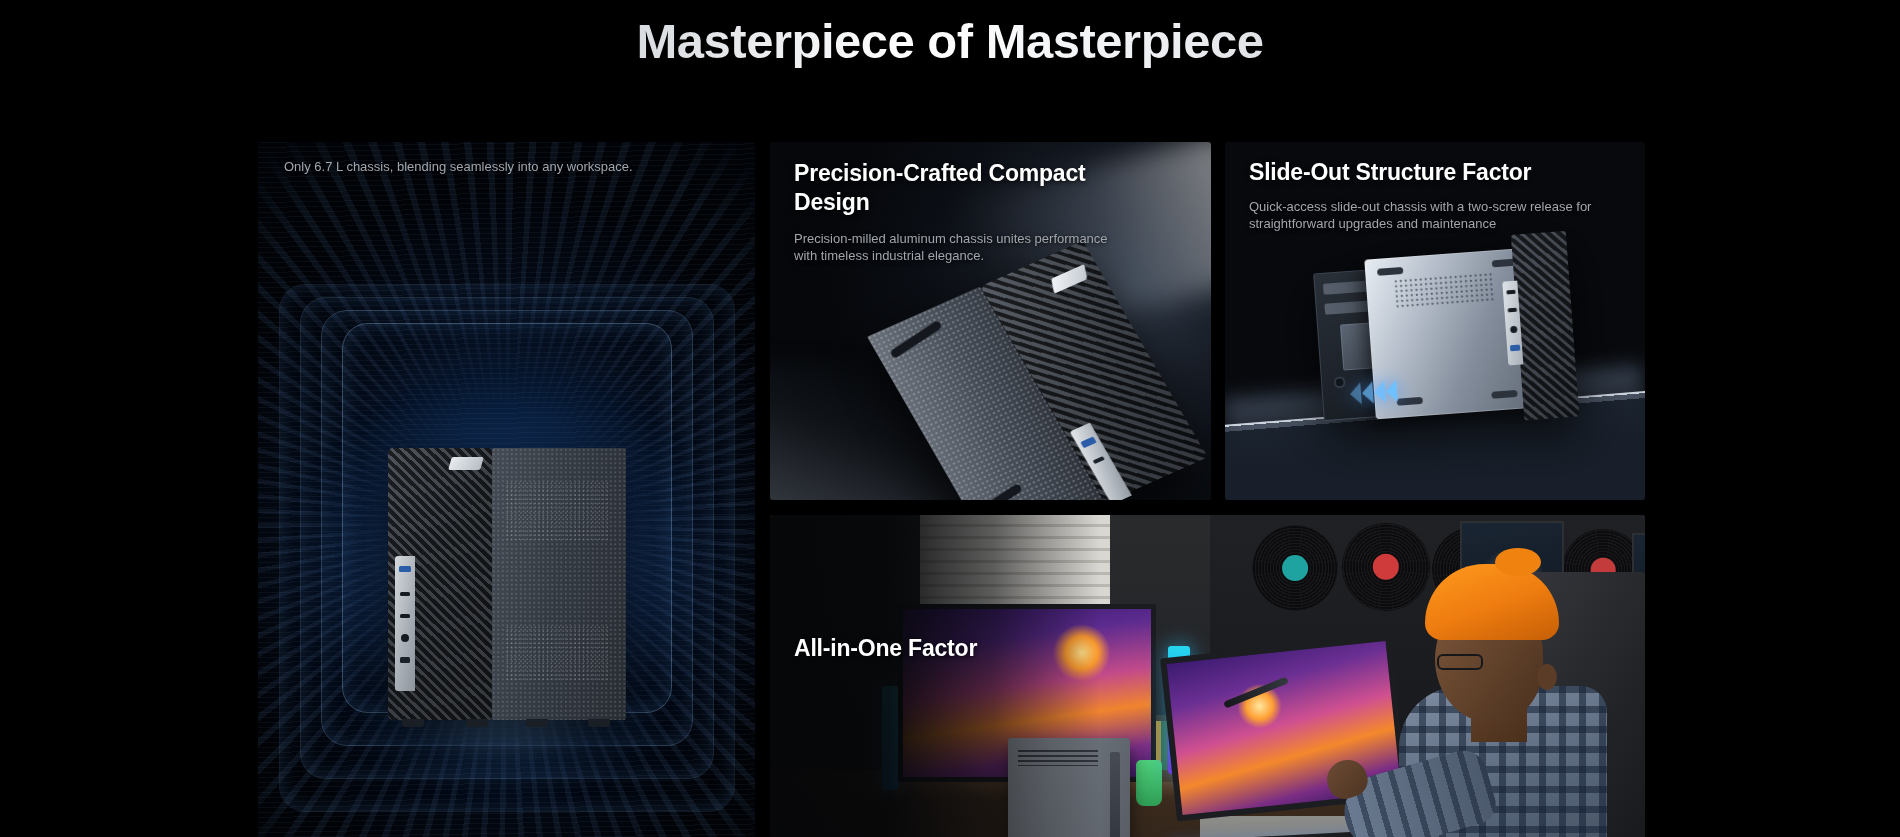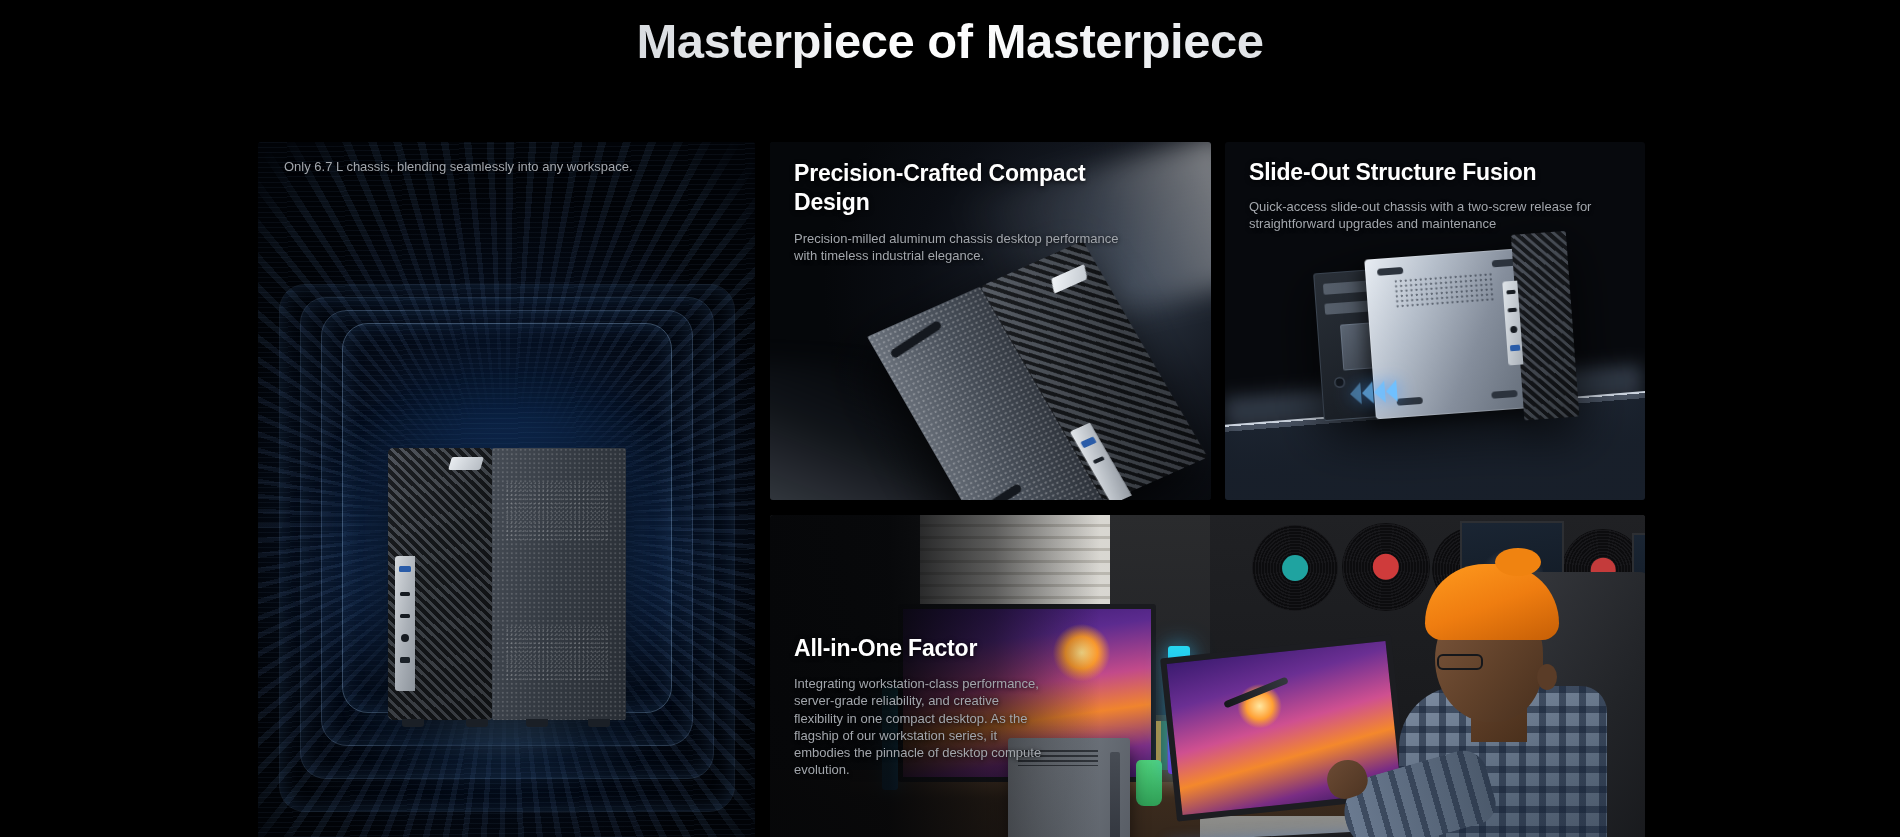--- a/index.html
+++ b/index.html
@@ -414,21 +414,21 @@
           <div class="slot2"></div>
           <div class="badge"></div>
           <div class="io">
             <span class="p p1"></span>
             <span class="p p2"></span>
           </div>
         </div>
       </div>
       <div class="card-txt">
         <div class="c-title">Precision-Crafted Compact Design</div>
-        <div class="c-desc">Precision-milled aluminum chassis desktop performance with timeless industrial elegance.</div>
+        <div class="c-desc">Precision-milled aluminum chassis unites performance with timeless industrial elegance.</div>
       </div>
     </div>
 
     <div class="card card-3">
       <div class="c3-art">
         <div class="c3-ledge-glow"></div>
         <div class="c3-ledge"></div>
         <div class="c3-unit">
           <div class="c3-tray">
             <span class="rail r1"></span>
@@ -453,21 +453,21 @@
           </div>
           <div class="c3-arrows">
             <i></i>
             <i></i>
             <i></i>
             <i></i>
           </div>
         </div>
       </div>
       <div class="card-txt">
-        <div class="c-title">Slide-Out Structure Fusion</div>
+        <div class="c-title">Slide-Out Structure Factor</div>
         <div class="c-desc">Quick-access slide-out chassis with a two-screw release for straightforward upgrades and maintenance</div>
       </div>
     </div>
 
     <div class="card card-4">
       <div class="c4-art">
         <div class="c4-wall"></div>
         <div class="c4-blinds"></div>
         <div class="c4-darkwall"></div>
 
@@ -532,18 +532,17 @@
           <span class="arm"></span>
           <span class="hand"></span>
         </div>
         <div class="c4-stylus"></div>
 
         <div class="c4-scrim"></div>
         <div class="c4-crowd"></div>
       </div>
       <div class="card-txt">
         <div class="c-title">All-in-One Factor</div>
-        <div class="c-desc">Integrating workstation-class performance, server-grade reliability, and creative flexibility in one compact desktop. As the flagship of our workstation series, it embodies the pinnacle of desktop compute evolution.</div>
       </div>
     </div>
 
   </div>
 </div>
 
 </body></html>

